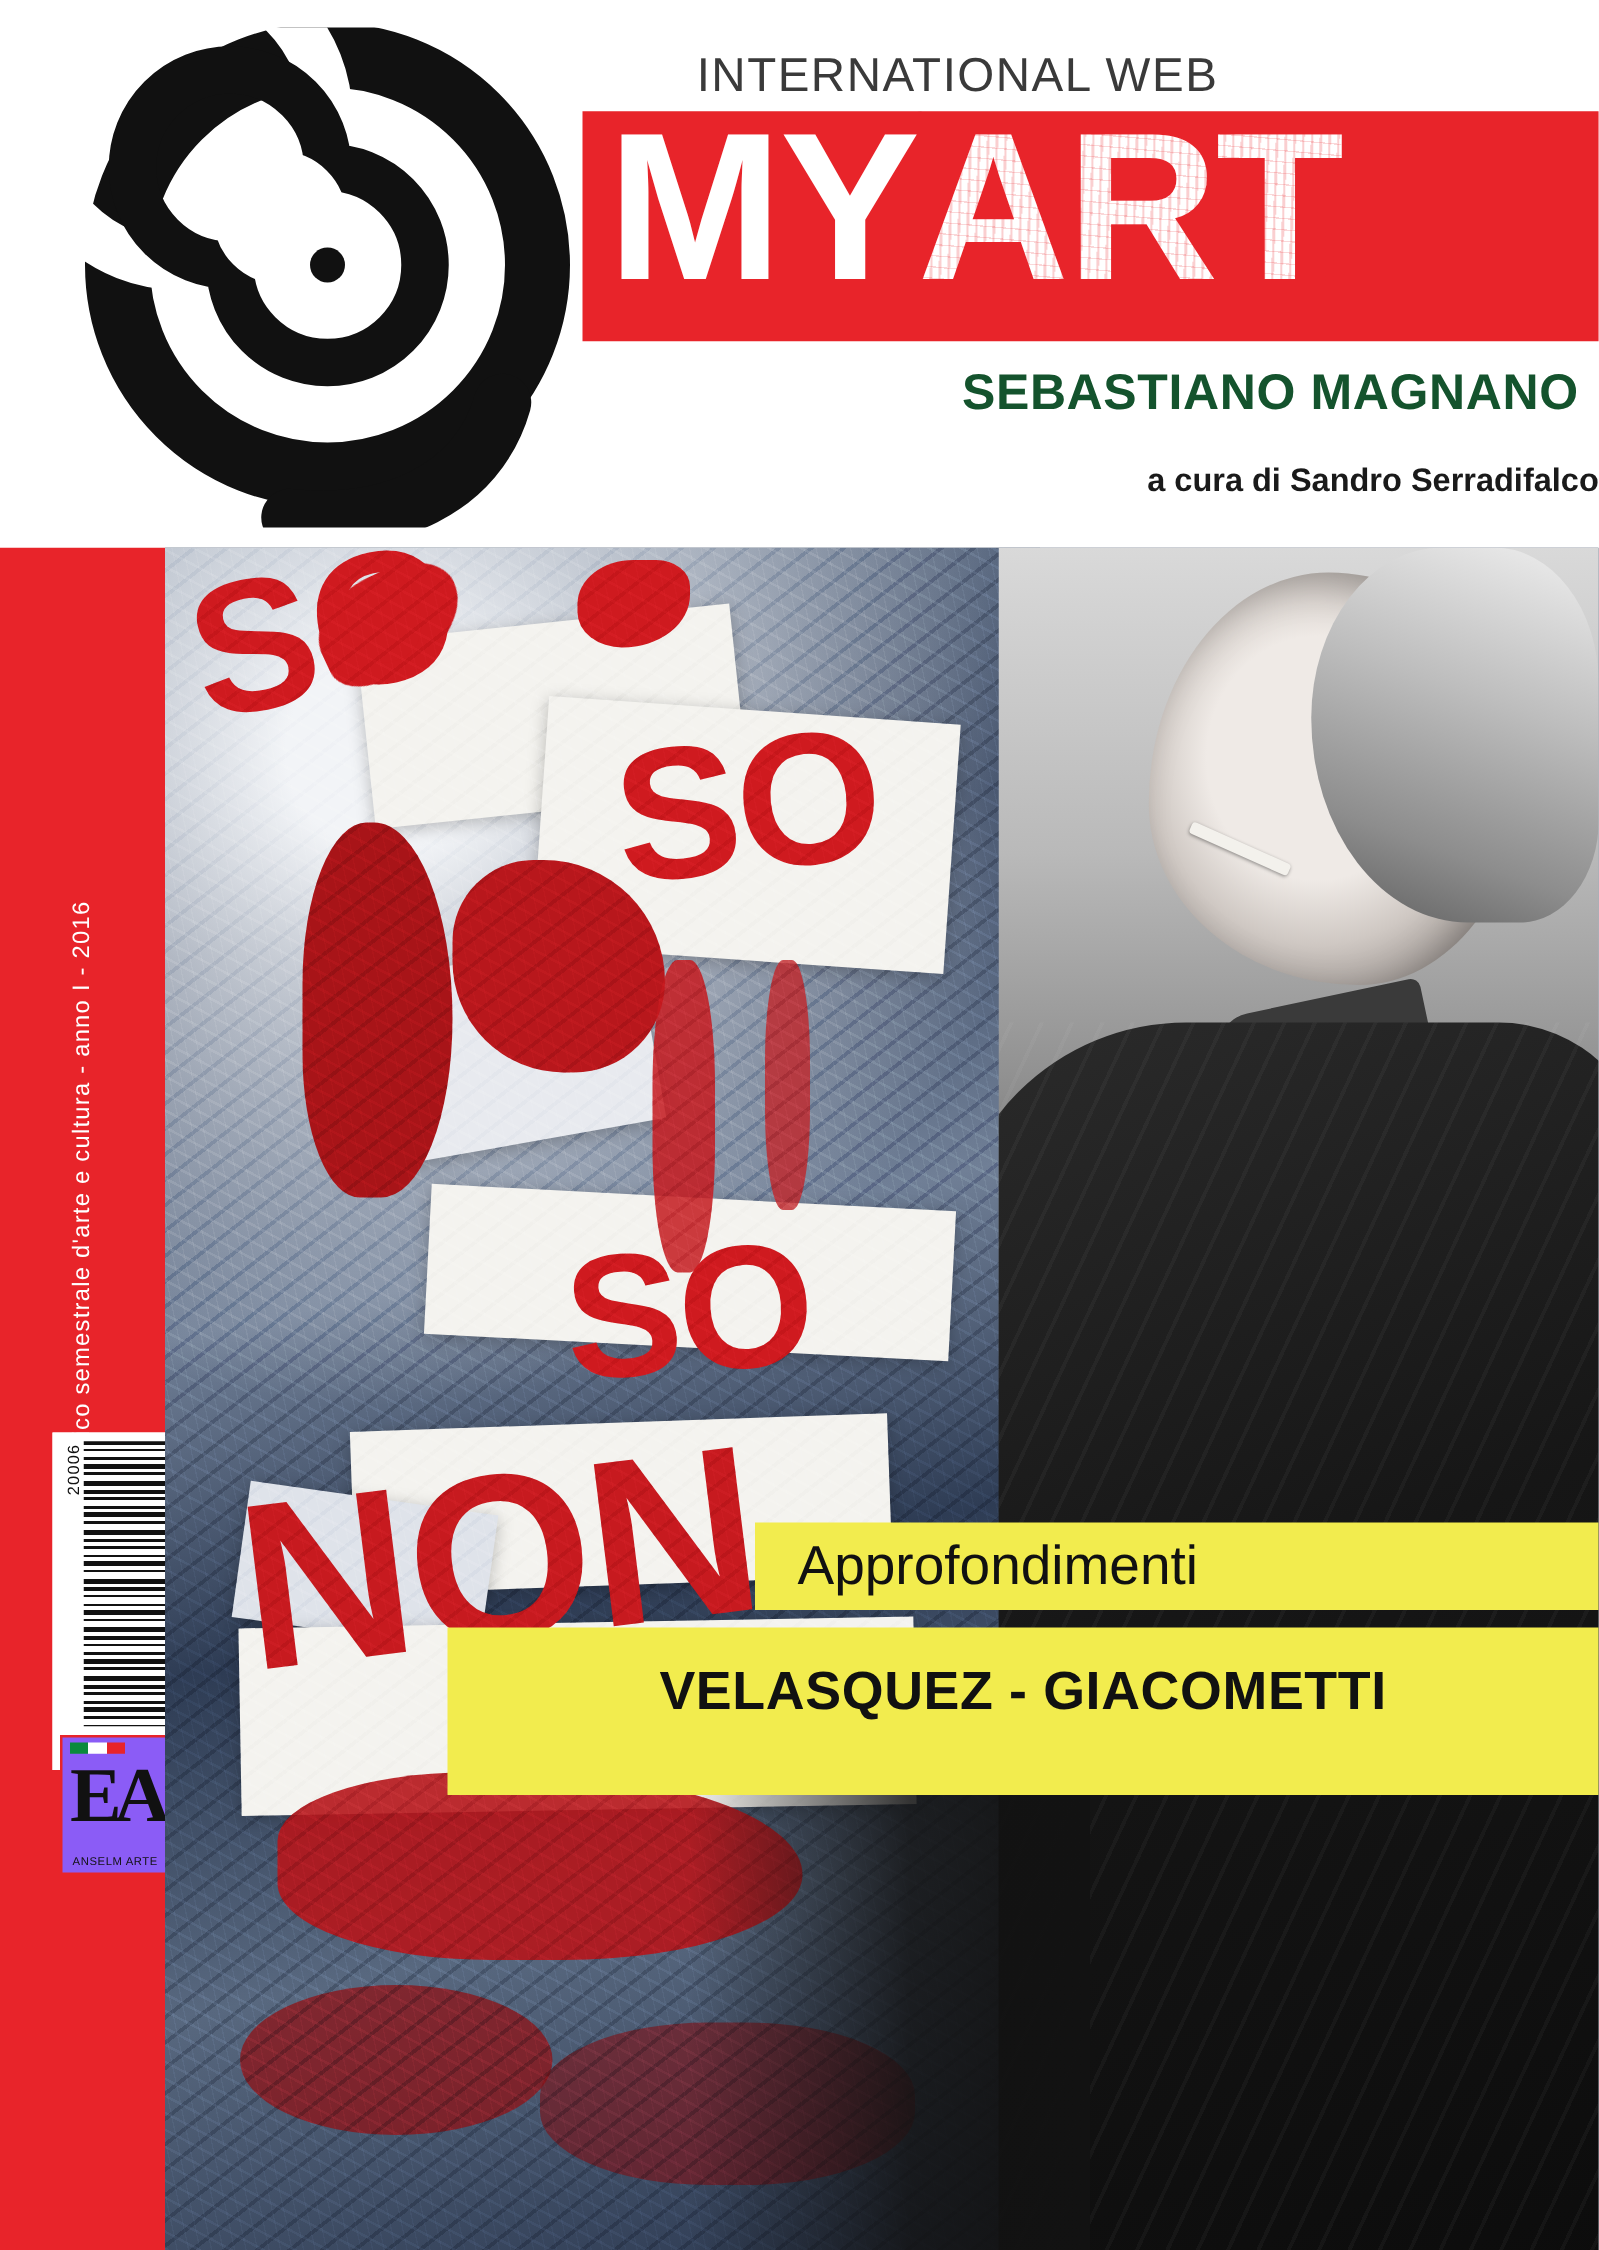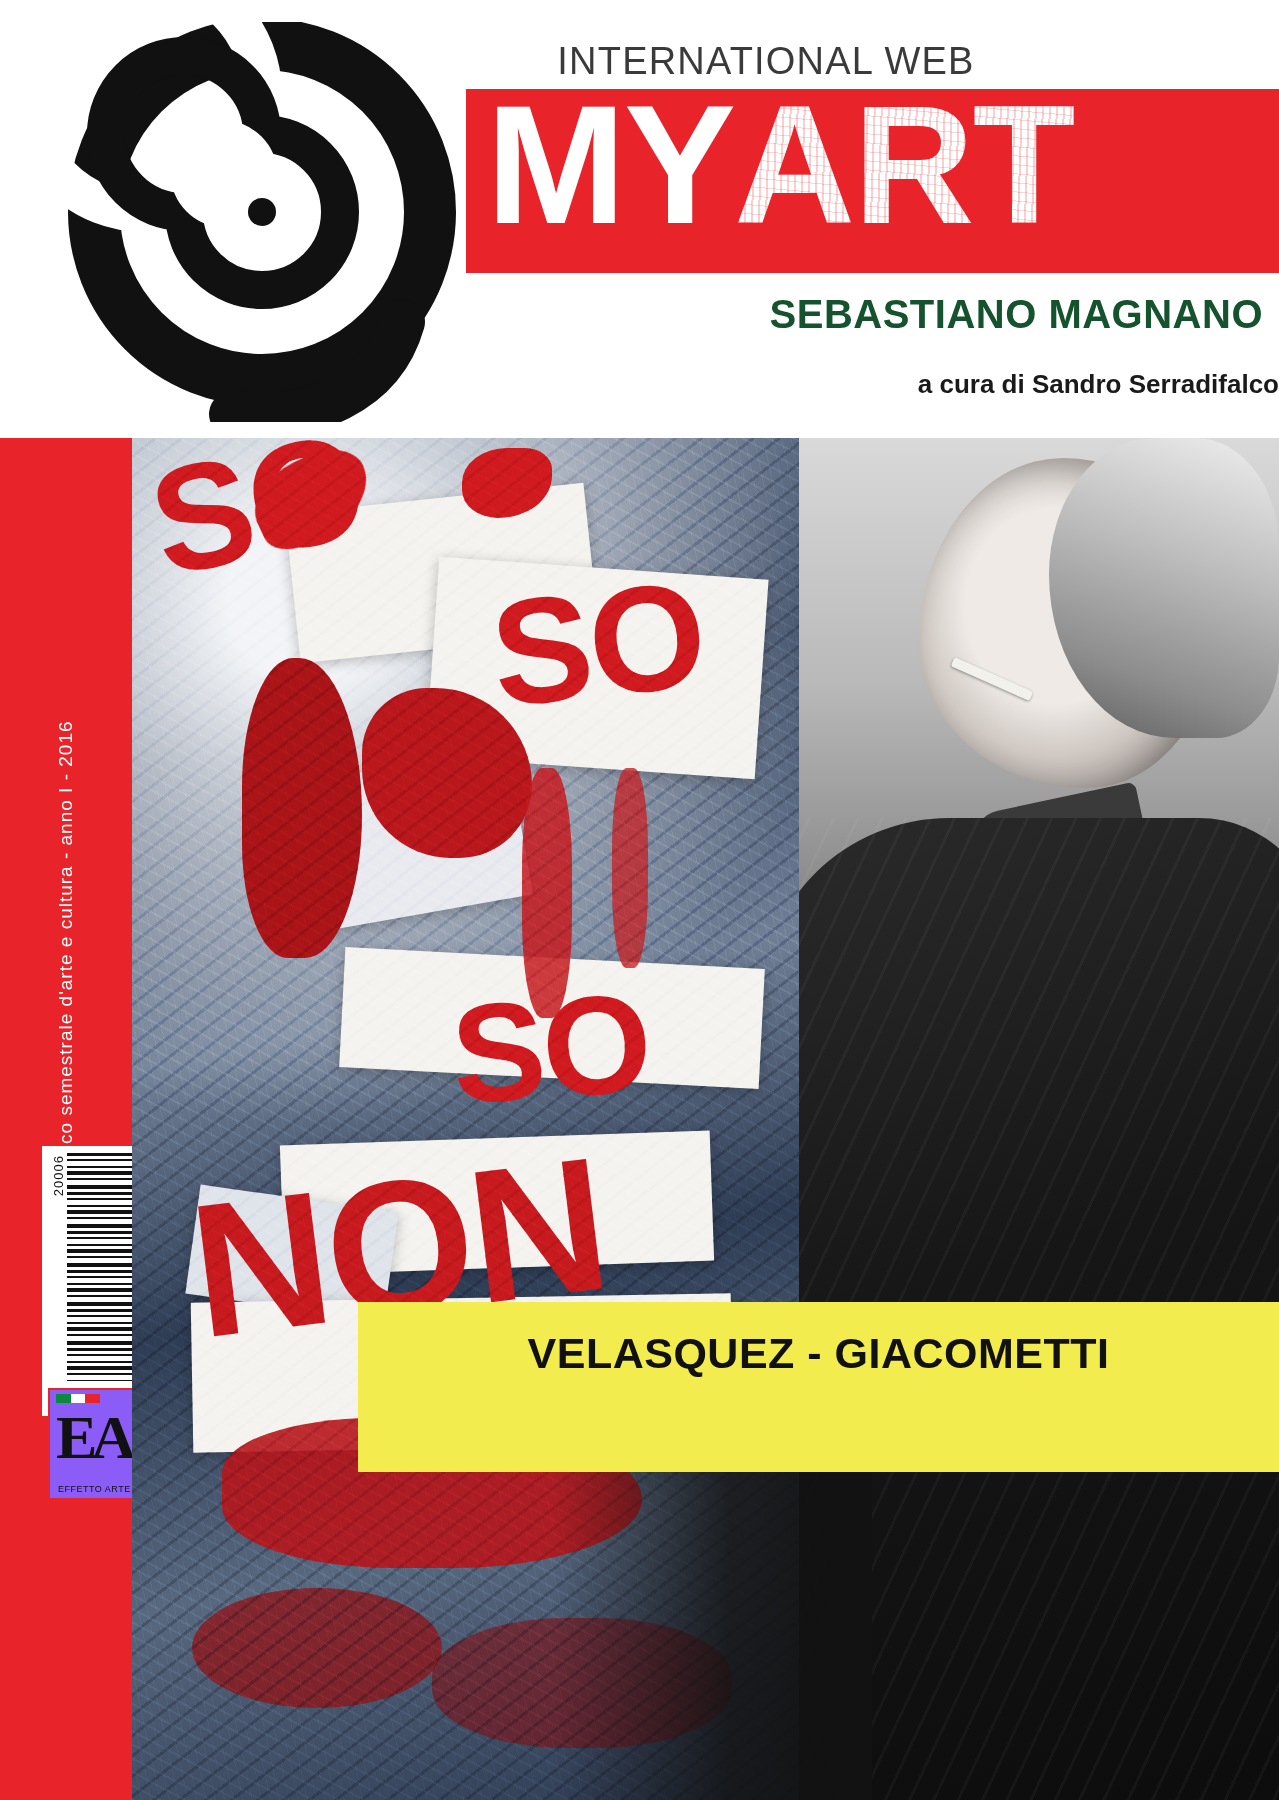--- a/index.html
+++ b/index.html
@@ -402,21 +402,21 @@
   .banner-top .txt {
     font-size: 44px;
     color: #111;
     font-weight: 400;
   }
   .banner-bottom {
     position: absolute;
     left: 358px;
     top: 864px;
     width: 921px;
-    height: 170px;
+    height: 134px;
     background: #f2ec4e;
     box-sizing: border-box;
     padding: 16px 26px 0 26px;
     text-align: center;
   }
   .banner-bottom .line {
     font-size: 43px;
     font-weight: 700;
     color: #111;
     line-height: 70px;
@@ -466,21 +466,21 @@
     <div class="bc-rot">
       <div class="bc-num-small">20006</div>
       <div class="bc-bars"></div>
       <div class="bc-num-side">9 772039 164008</div>
     </div>
   </div>
 
   <div class="ea-logo">
     <div class="ea-flag"></div>
     <div class="ea-letters">EA</div>
-    <div class="ea-name">EFFETTO ARTE</div>
+    <div class="ea-name">ANSELM ARTE</div>
   </div>
 
   <div class="artwork">
 
     <div class="art-canvas">
       <div class="patch p1"></div>
       <div class="patch p2"></div>
       <div class="patch p3"></div>
       <div class="patch p4"></div>
       <div class="patch p5"></div>
@@ -508,18 +508,21 @@
       <div class="hair"></div>
       <div class="cig"></div>
       <div class="collar"></div>
       <div class="shirt"></div>
       <div class="coat"></div>
     </div>
 
     <div class="blend"></div>
   </div>
 
+  <div class="banner-top">
+    <div class="txt">Approfondimenti</div>
+  </div>
 
   <div class="banner-bottom">
     <div class="line">VELASQUEZ - GIACOMETTI</div>
   </div>
 
 </div>
 
 </body></html>

